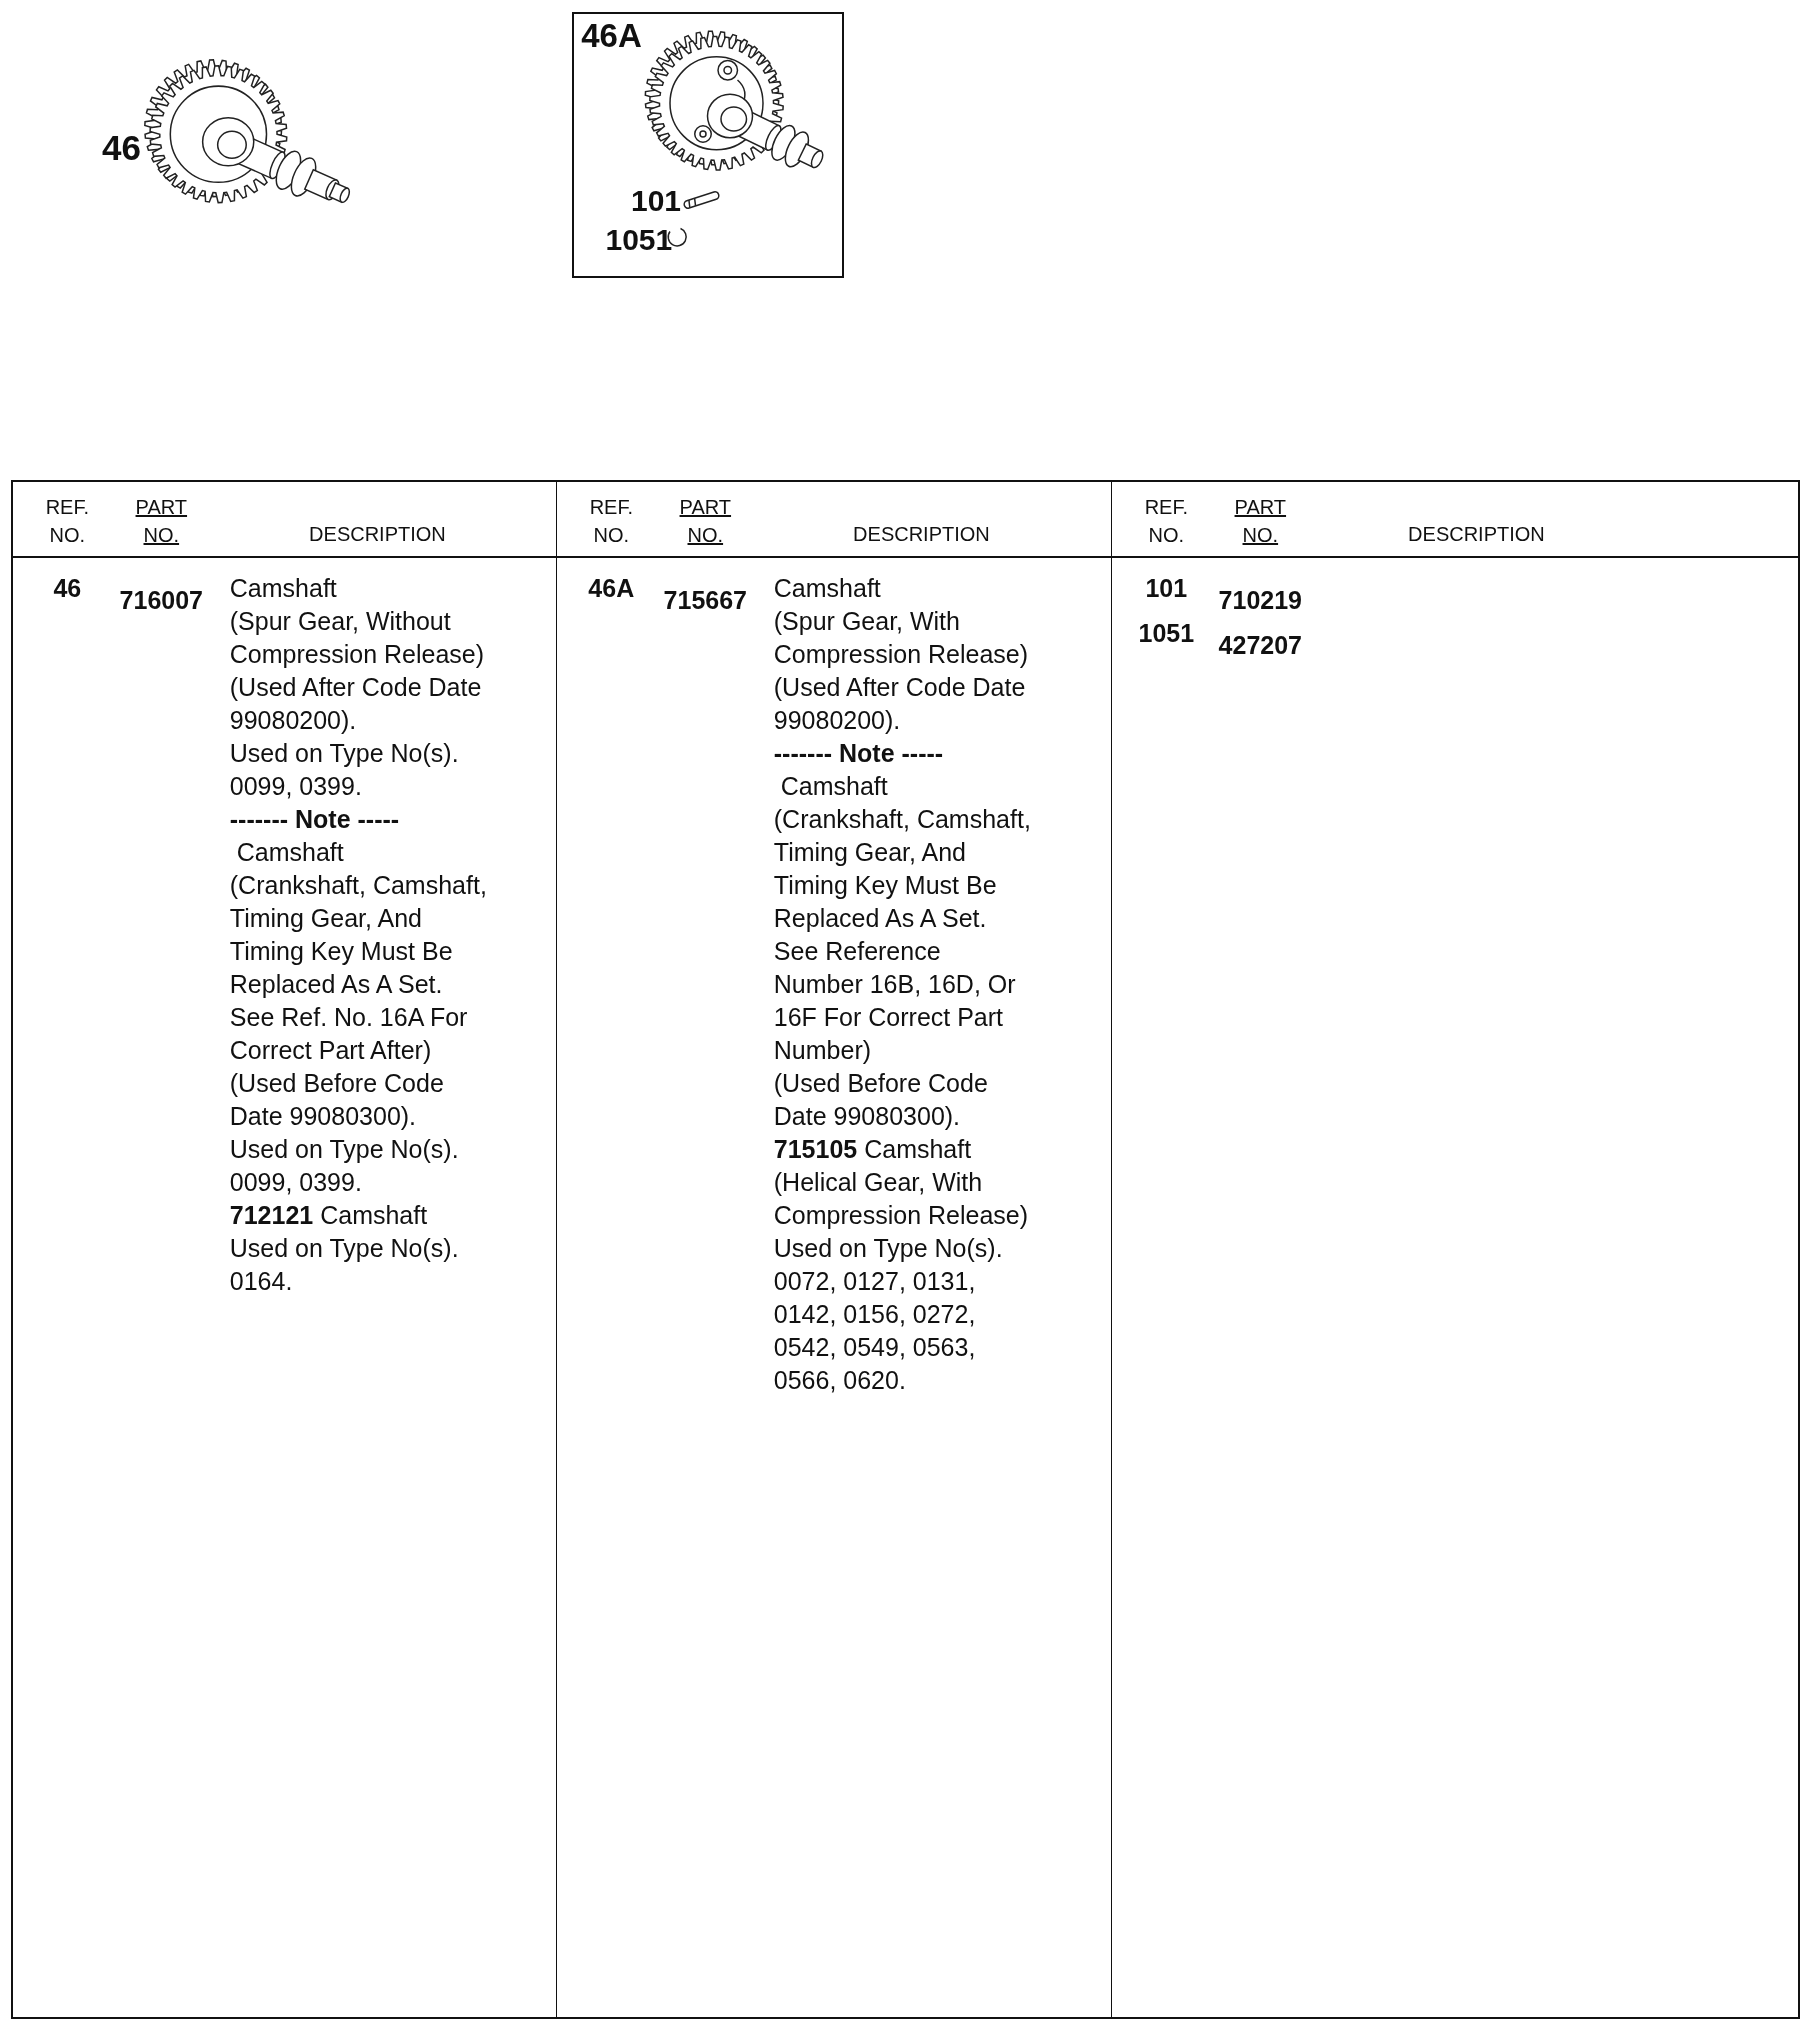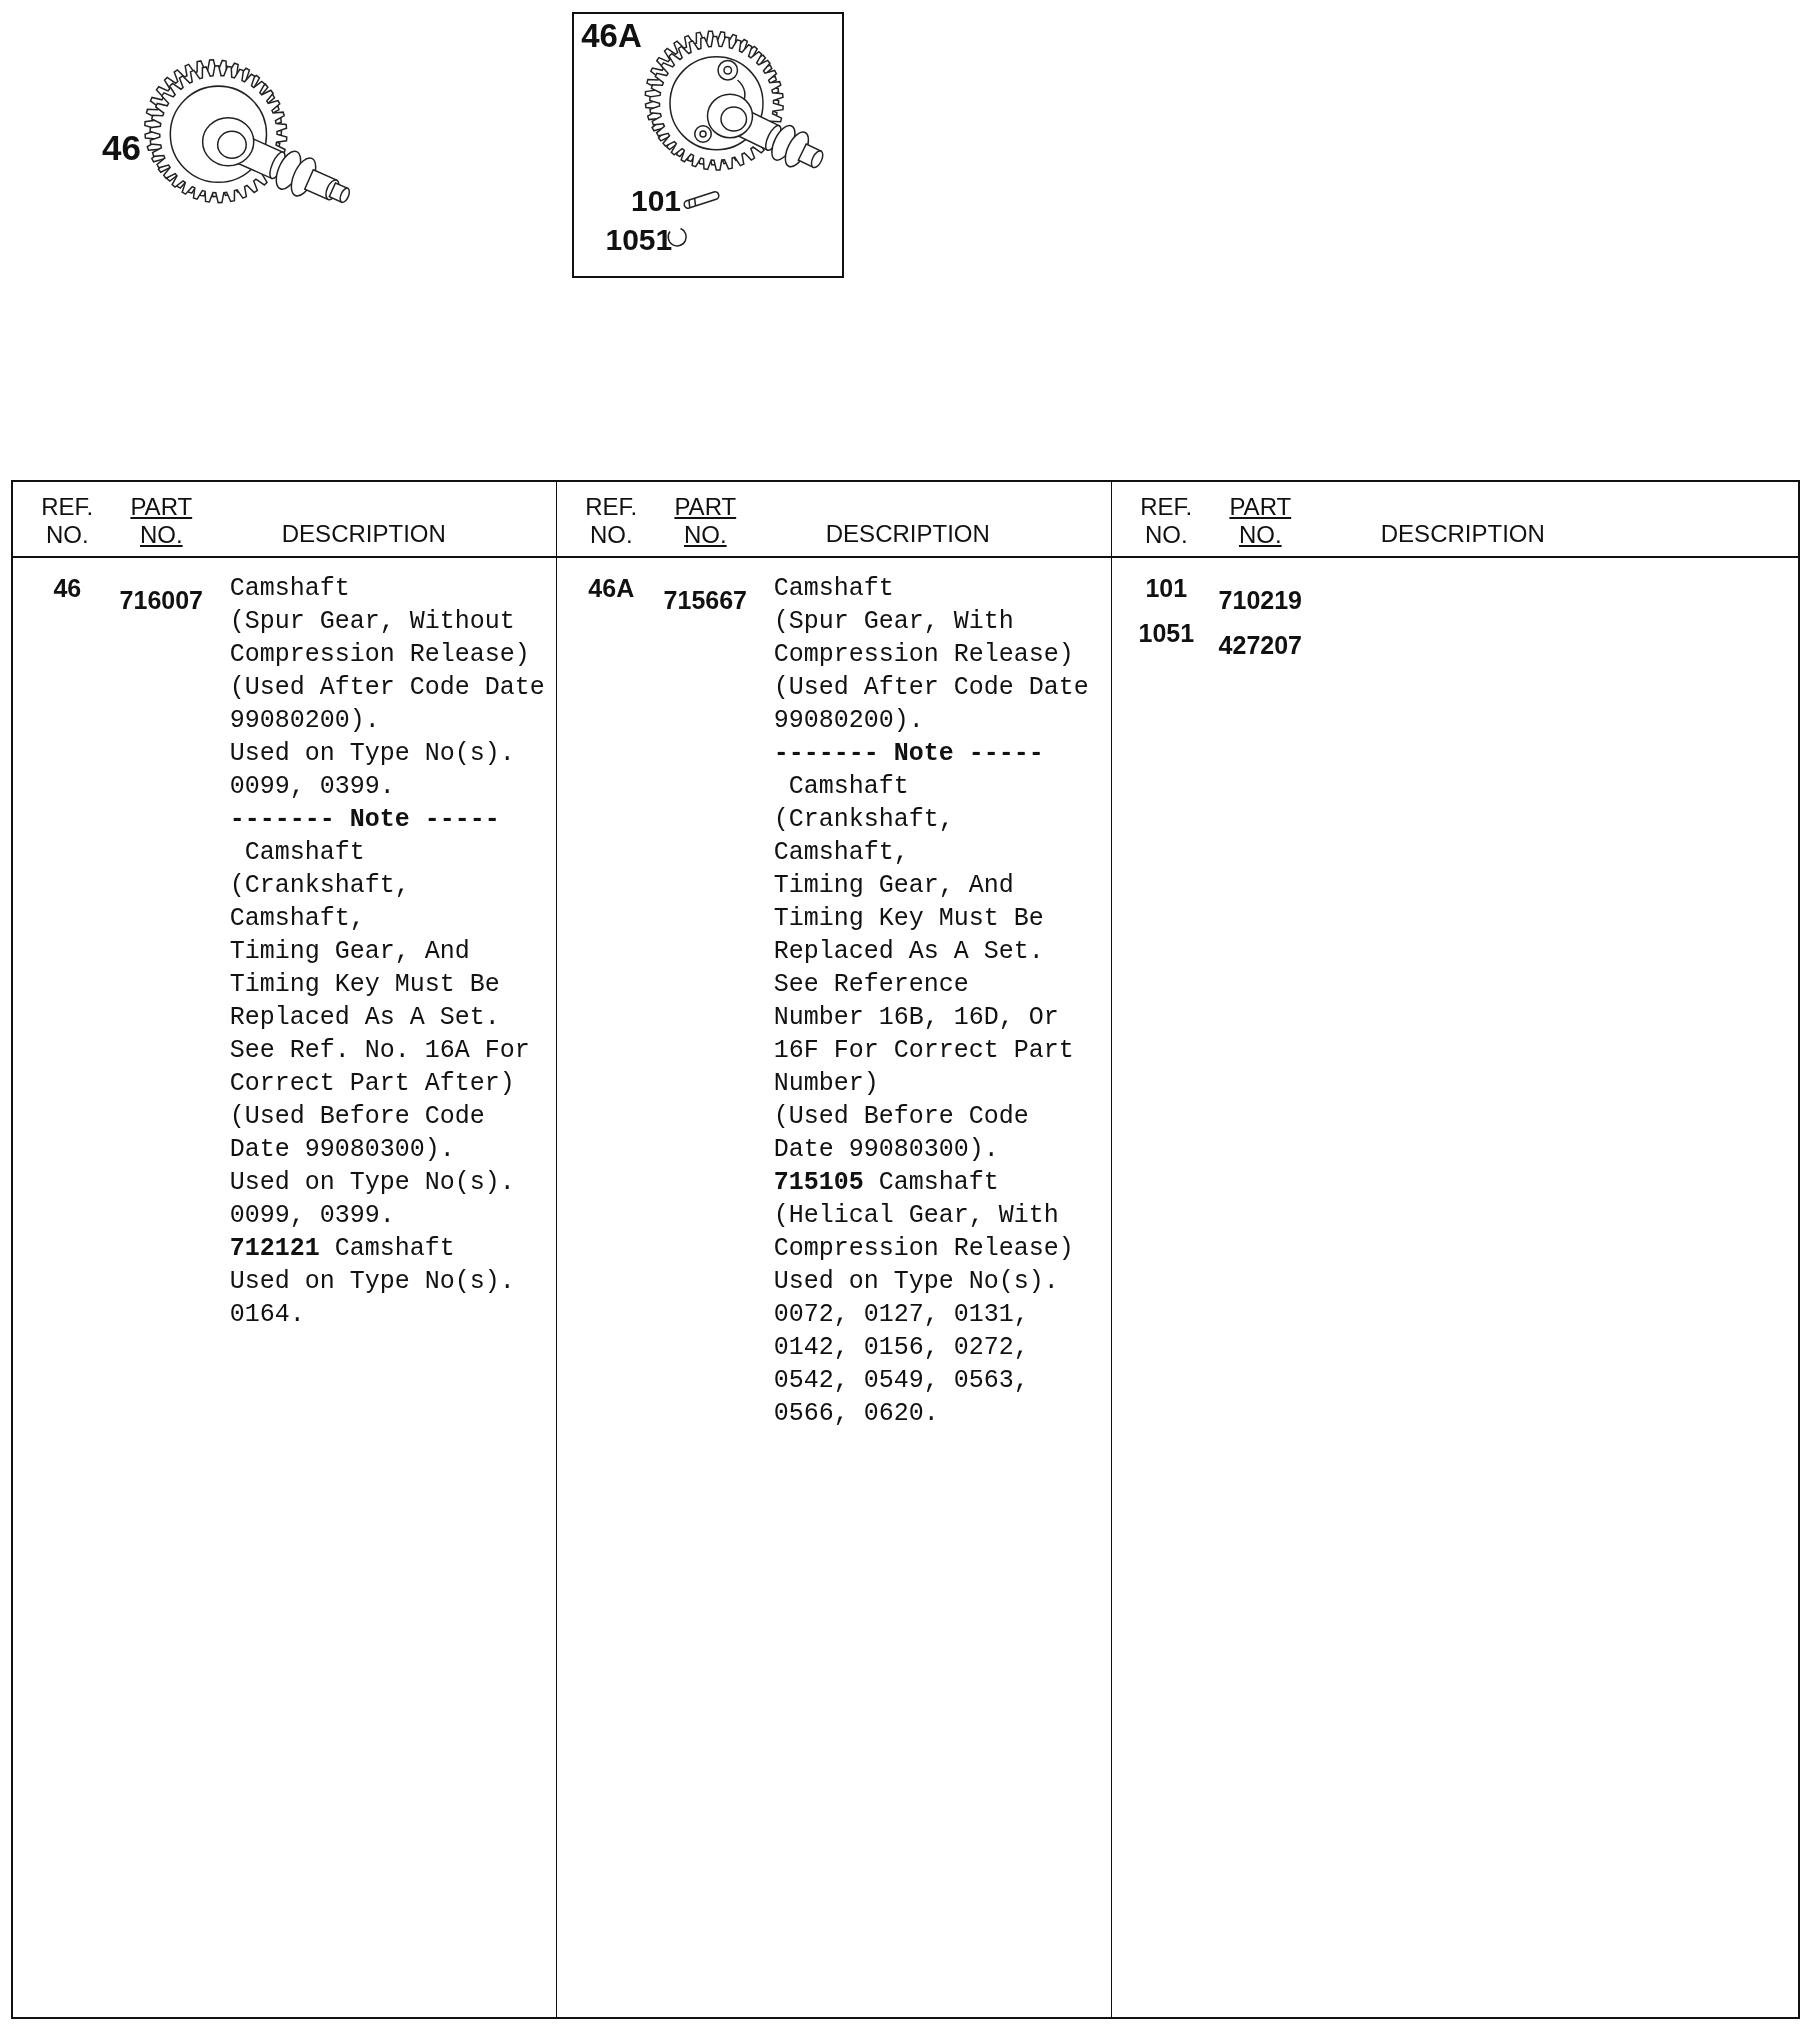--- a/index.html
+++ b/index.html
@@ -44,33 +44,33 @@
     display:grid; grid-template-columns:544px 555px 1fr;
     font-size:25px; line-height:33px;
   }
   .tcol { border-right:1.5px solid #111; display:flex; flex-direction:column; min-width:0; }
   .tcol:last-child { border-right:none; }
 
   .thead {
     display:flex; align-items:flex-end;
     border-bottom:2.3px solid #111;
     padding:10.5px 7.5px 7.5px 16.5px;
-    font-size:24px; line-height:28px;
+    font-size:20px; line-height:28px;
   }
   .h-ref  { width:75px; text-align:center; }
   .h-part { width:98px; margin-left:7.5px; text-align:center;text-decoration:underline; }
   .h-desc { width:225px; margin-left:10.5px; text-align:right; padding-bottom:0.8px; }
 
   .tbody { flex:1; padding:13.5px 9px 9px 16.5px; }
 
   .entry-row { display:flex; align-items:flex-start; }
   .cell-ref  { width:75px; text-align:center; font-weight:bold; flex:none; }
   .cell-part { width:98px; margin-left:7.5px; text-align:center; font-weight:bold; flex:none;margin-top:12px; }
   .cell-desc { flex:1; padding-left:19.5px; min-width:0; }
-  .desc-line { white-space:pre-wrap; min-height:33px;font-family:Liberation Mono, monospace; }
+  .desc-line { white-space:pre-wrap; min-height:33px; }
   .desc-line b { font-weight:bold; }
 </style>
 </head>
 <body>
 
 <div class="fig46-label">46</div>
 
 <svg id="fig46" width="233" height="188" viewBox="0 0 310 250">
 
   <polygon class="ln" points="174.0,104.0 186.9,107.7 186.6,112.7 173.3,114.6 172.7,118.3 184.7,124.3 183.4,129.2 170.0,128.7 168.7,132.2 179.4,140.3 177.3,144.9 164.2,141.8 162.3,145.1 171.4,155.0 168.4,159.1 156.1,153.7 153.6,156.5 160.7,168.0 157.1,171.5 145.9,163.9 143.0,166.2 147.8,178.8 143.6,181.5 134.1,172.1 130.8,173.8 133.2,187.0 128.6,189.0 120.9,177.9 117.3,179.0 117.3,192.5 112.4,193.5 106.9,181.2 103.2,181.7 100.7,194.9 95.7,195.0 92.5,181.9 88.8,181.7 83.9,194.2 78.9,193.4 78.3,180.0 74.7,179.0 67.6,190.4 62.8,188.7 64.6,175.4 61.2,173.8 52.2,183.7 47.8,181.2 52.0,168.4 49.0,166.2 38.3,174.3 34.4,171.0 40.9,159.3 38.4,156.5 26.3,162.5 23.2,158.6 31.7,148.2 29.7,145.1 16.7,148.7 14.4,144.3 24.7,135.6 23.3,132.2 9.9,133.4 8.4,128.6 20.1,122.0 19.3,118.3 5.9,117.1 5.4,112.1 18.1,107.7 18.0,104.0 5.1,100.3 5.4,95.3 18.7,93.4 19.3,89.7 7.3,83.7 8.6,78.8 22.0,79.3 23.3,75.8 12.6,67.7 14.7,63.1 27.8,66.2 29.7,62.9 20.6,53.0 23.6,48.9 35.9,54.3 38.4,51.5 31.3,40.0 34.9,36.5 46.1,44.1 49.0,41.8 44.2,29.2 48.4,26.5 57.9,35.9 61.2,34.2 58.8,21.0 63.4,19.0 71.1,30.1 74.7,29.0 74.7,15.5 79.6,14.5 85.1,26.8 88.8,26.3 91.3,13.1 96.3,13.0 99.5,26.1 103.2,26.3 108.1,13.8 113.1,14.6 113.7,28.0 117.3,29.0 124.4,17.6 129.2,19.3 127.4,32.6 130.8,34.2 139.8,24.3 144.2,26.8 140.0,39.6 143.0,41.8 153.7,33.7 157.6,37.0 151.1,48.7 153.6,51.5 165.7,45.5 168.8,49.4 160.3,59.8 162.3,62.9 175.3,59.3 177.6,63.7 167.3,72.4 168.7,75.8 182.1,74.6 183.6,79.4 171.9,86.0 172.7,89.7 186.1,90.9 186.6,95.9 173.9,100.3"></polygon>

